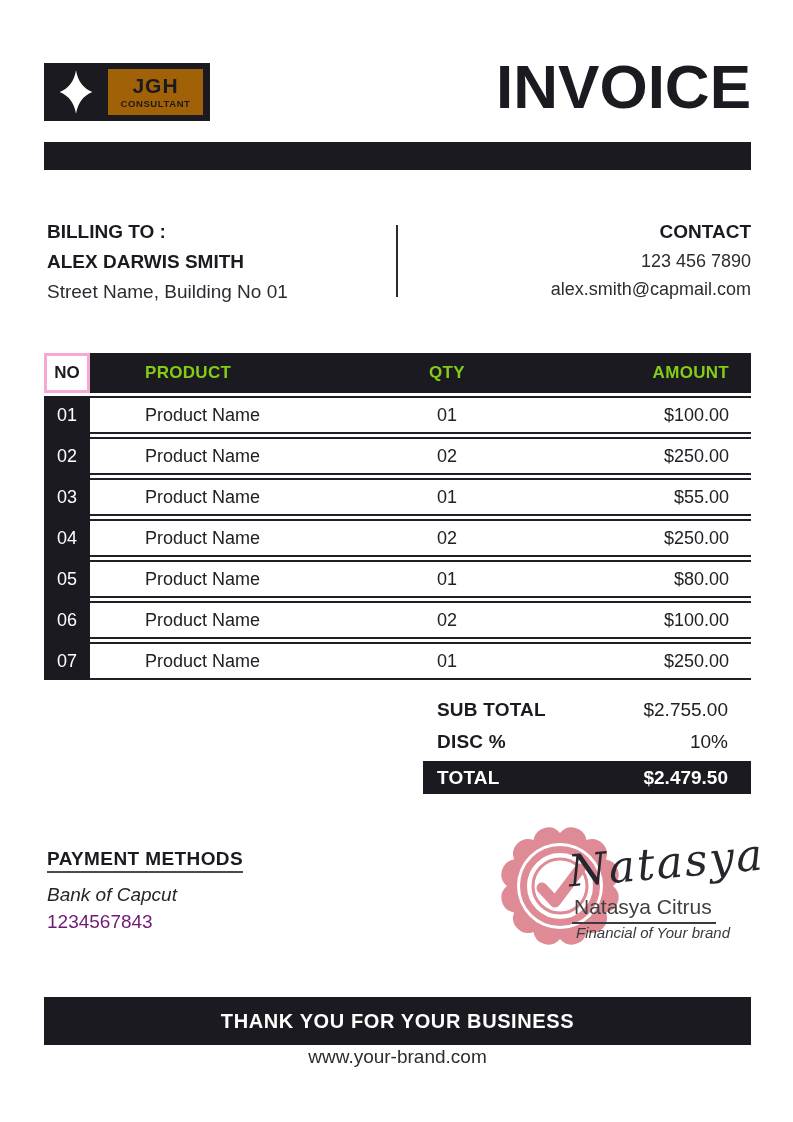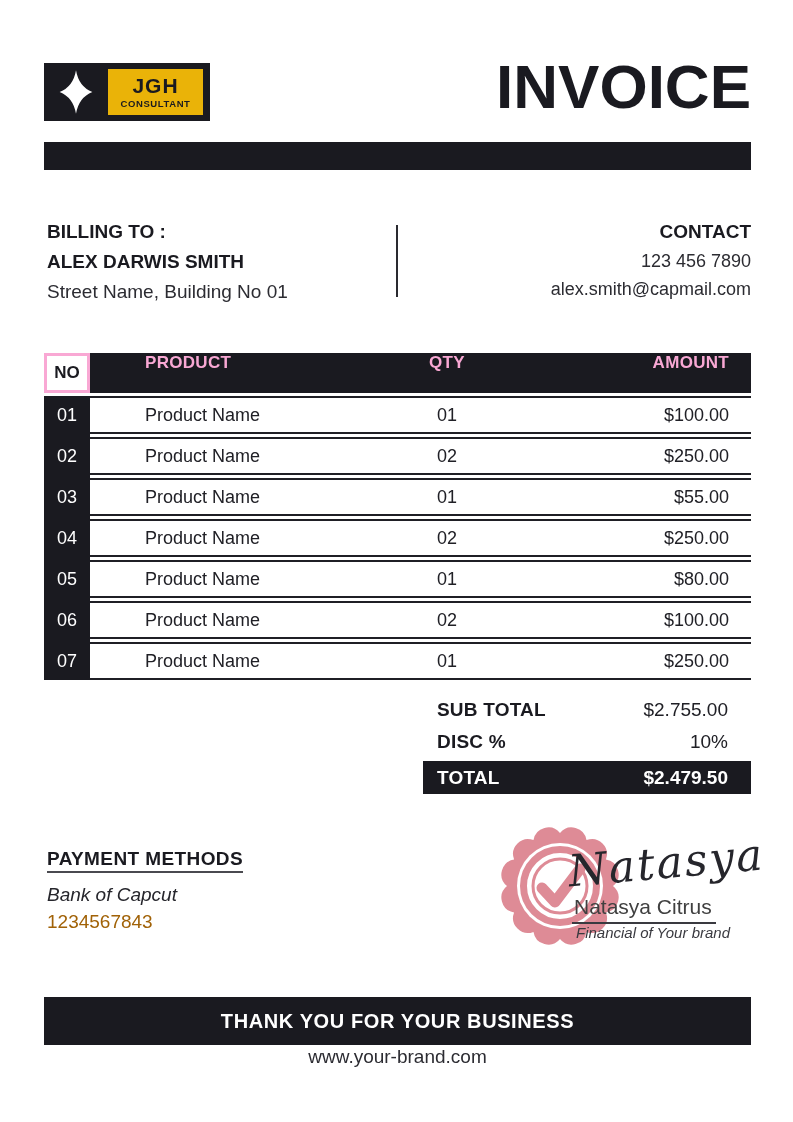--- a/index.html
+++ b/index.html
@@ -8,21 +8,21 @@
   .page {
     position:relative; width:793px; height:1122px; margin:0 auto;
     background:#ffffff; outline:1px solid #e4e4e6; overflow:hidden;
   }
 
   
   .logo { position:absolute; left:44px; top:63px; width:166px; height:58px;
           background:#1a1a20; display:flex; align-items:center; }
   .logo-star { position:absolute; left:12px; top:50%; transform:translateY(-50%); }
   .logo-box { position:absolute; left:61px; top:3px; width:101px; height:52px;
-              background:#eab308; border:3px solid #1a1a20;
+              background:#a16207; border:3px solid #1a1a20;
               display:flex; flex-direction:column; align-items:center; justify-content:center; }
   .logo-initials { font-size:21px; font-weight:800; letter-spacing:1px; line-height:1; }
   .logo-subtitle { font-size:9.5px; font-weight:600; letter-spacing:0.6px; margin-top:2px; }
 
   .invoice-title { position:absolute; right:42px; top:56px; font-size:62px; font-weight:900;
                    letter-spacing:0; line-height:1; color:#1a1a20; }
 
   .top-bar { position:absolute; left:44px; right:42px; top:142px; height:28px; background:#1a1a20; }
 
   
@@ -36,21 +36,21 @@
   .contact { position:absolute; right:42px; top:221px; text-align:right; }
   .contact-label { font-size:19px; font-weight:700; margin-bottom:8px; }
   .contact-phone { font-size:18px; color:#2c2c32; margin-bottom:7px; }
   .contact-email { font-size:18px; color:#2c2c32; }
 
   
   .inv-table { position:absolute; left:44px; right:42px; top:353px; }
   .thead { display:flex; height:40px; }
   .th-no { width:46px; background:#ffffff; border:3px solid #f9a8d4; color:#1a1a20;
            font-weight:700; font-size:17px; display:flex; align-items:center; justify-content:center; }
-  .th-rest { flex:1; background:#1a1a20; color:#f9a8d4; display:flex; 
+  .th-rest { flex:1; background:#1a1a20; color:#84cc16; display:flex; align-items:center;
              font-weight:700; font-size:17px; letter-spacing:0.3px; }
   .col-product { width:46%; padding-left:55px; }
   .col-qty { width:16%; text-align:center; }
   .col-amount { flex:1; text-align:right; padding-right:22px; }
 
   .tbody { position:relative; margin-top:3px; }
   .no-strip { position:absolute; left:0; top:0; bottom:0; width:46px; background:#1a1a20; }
   .trow { display:flex; height:38px; margin-bottom:3px; position:relative; }
   .trow:last-child { margin-bottom:0; }
   .td-no { width:46px; color:#ffffff; font-size:18px; display:flex; align-items:center;
@@ -67,21 +67,21 @@
   .tot-final { background:#1a1a20; color:#ffffff; height:33px; margin-top:3px;
                display:flex; justify-content:space-between; align-items:center;
                padding:1px 23px 0 14px; font-size:19px; }
   .tot-final .tot-value { color:#ffffff; font-weight:700; }
 
   
   .payment { position:absolute; left:47px; top:848px; }
   .pay-heading { font-size:19px; font-weight:700; letter-spacing:0.4px;
                  padding-bottom:1px; border-bottom:2px solid #4a4a50; width:fit-content; }
   .pay-bank { font-size:19px; font-style:italic; color:#26262c; margin-top:11px; }
-  .pay-account { font-size:19px; color:#a16207; margin-top:5px; }
+  .pay-account { font-size:19px; color:#701a75; margin-top:5px; }
 
   
   .signature { position:absolute; left:480px; top:815px; width:280px; height:150px; }
   .stamp { position:absolute; left:15px; top:6px; width:130px; height:130px; opacity:0.95; }
   .sig-script { position:absolute; right:-4px; top:22px; font-family:"DejaVu Serif", serif;
                 font-style:italic; font-size:44px; color:#26262c; transform:rotate(-5deg);
                 letter-spacing:2px; white-space:nowrap; }
   .sig-name { position:absolute; left:92px; top:80px; font-size:21px; color:#404040;
               border-bottom:2px solid #3a3a40; padding:0 4px 3px 2px; white-space:nowrap; }
   .sig-title { position:absolute; left:96px; top:109px; font-size:15px; font-style:italic;

